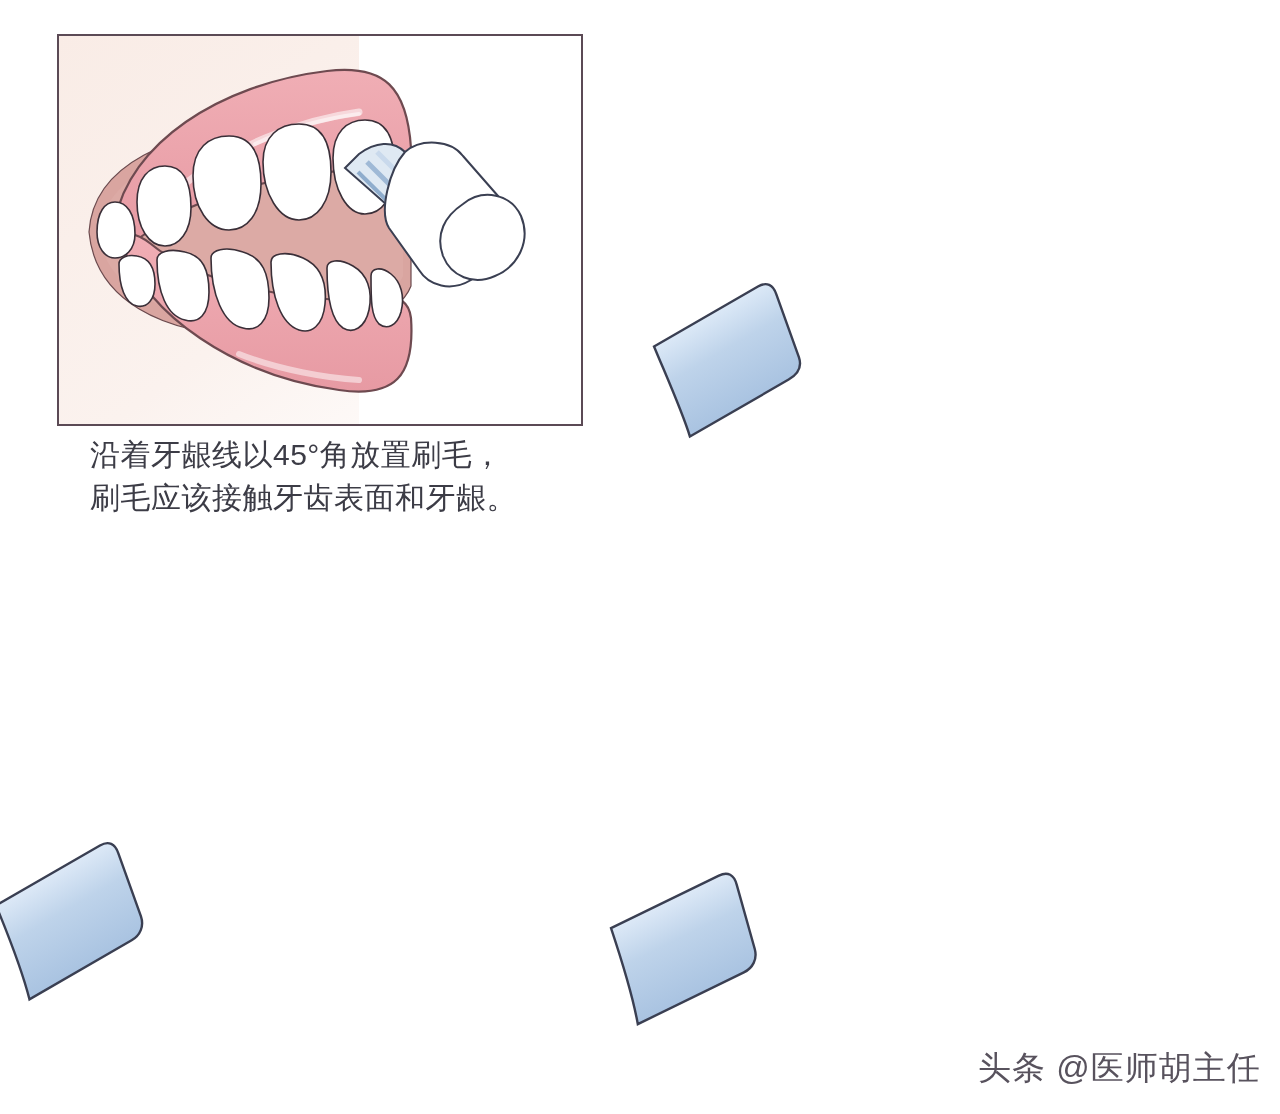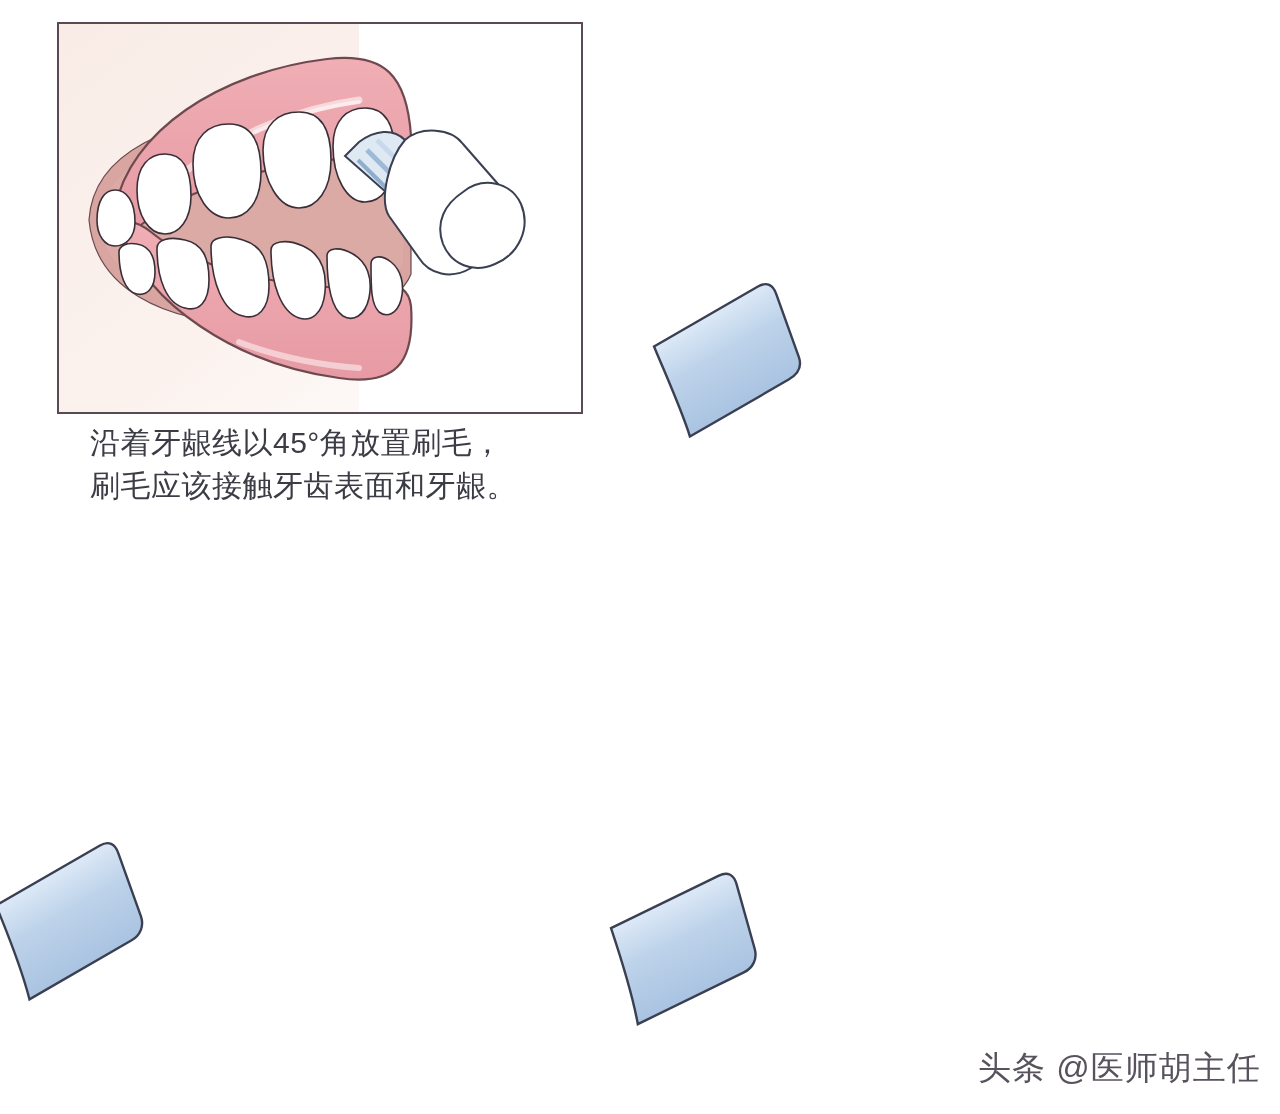--- a/index.html
+++ b/index.html
@@ -5,21 +5,21 @@
   html,body{margin:0;padding:0;background:#ffffff;}
   body{
     width:1280px;height:1114px;position:relative;overflow:hidden;
     font-family:"Liberation Sans","DejaVu Sans",sans-serif;
     background:#ffffff;
   }
   .sheet{position:absolute;inset:0;}
 
   
   .cell{position:absolute;}
-  #cell-1{left:0;   top:4px;    width:640px;height:557px;}
+  #cell-1{left:0;   top:16px;    width:640px;height:557px;}
   #cell-2{left:640px;top:0;   width:640px;height:557px;}
   #cell-3{left:0;   top:557px;width:640px;height:557px;}
   #cell-4{left:640px;top:557px;width:640px;height:557px;}
 
   
   .frame{position:absolute;border:2px solid #5b4a55;background:#f8ece6;overflow:visible;}
   .frame .bg{position:absolute;inset:0;overflow:hidden;}
   .frame svg{position:absolute;left:0;top:0;overflow:visible;}
 
   #frame-1{left:57px; top:18px; width:522px;height:388px;}

